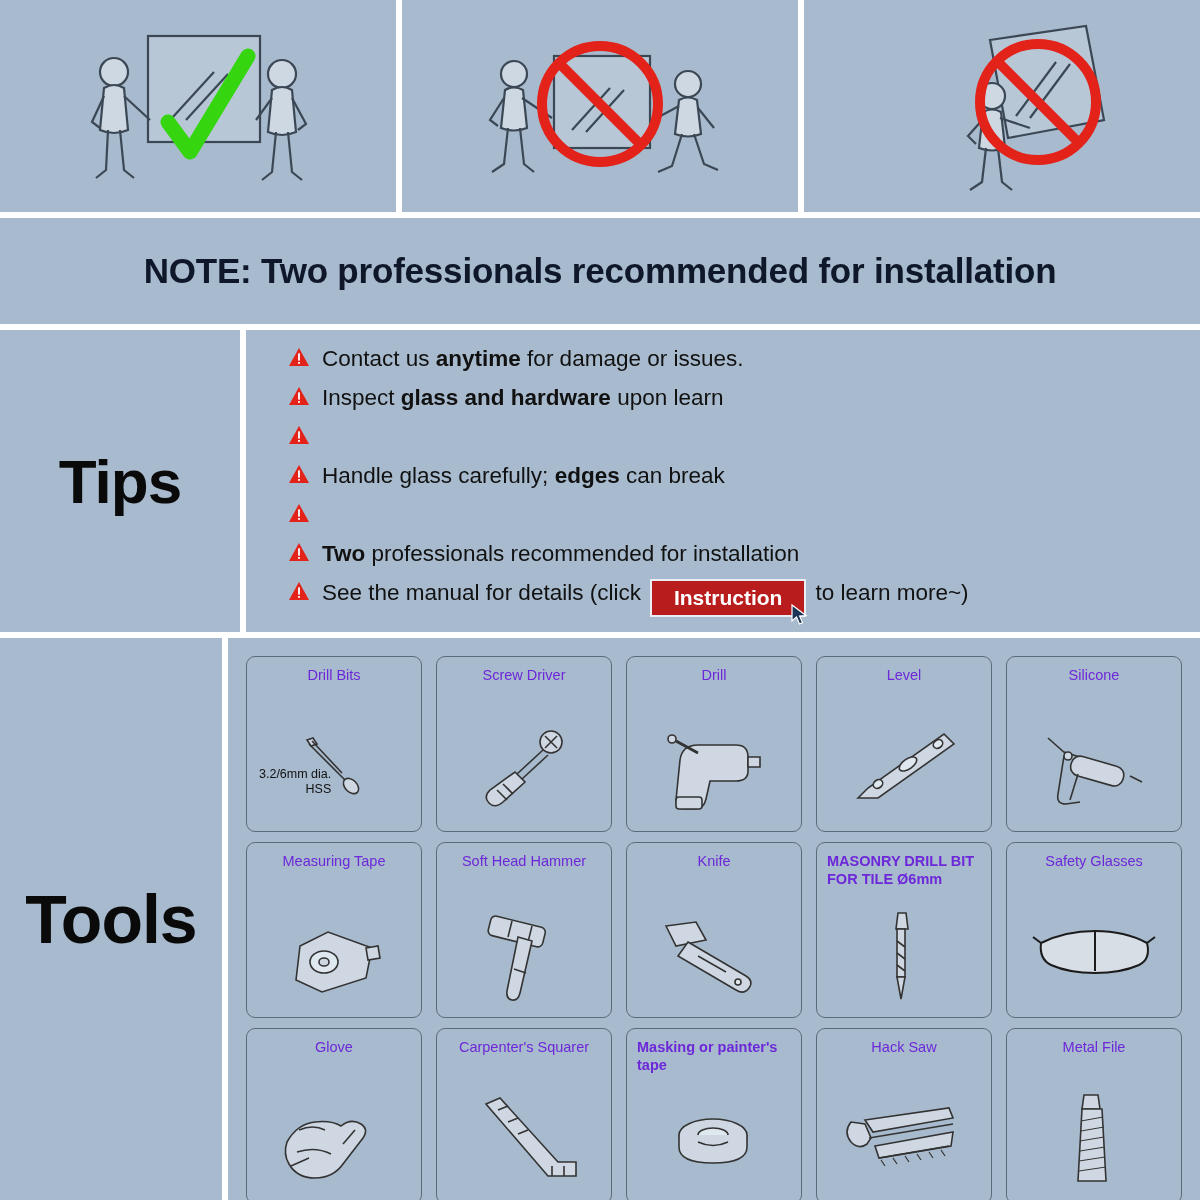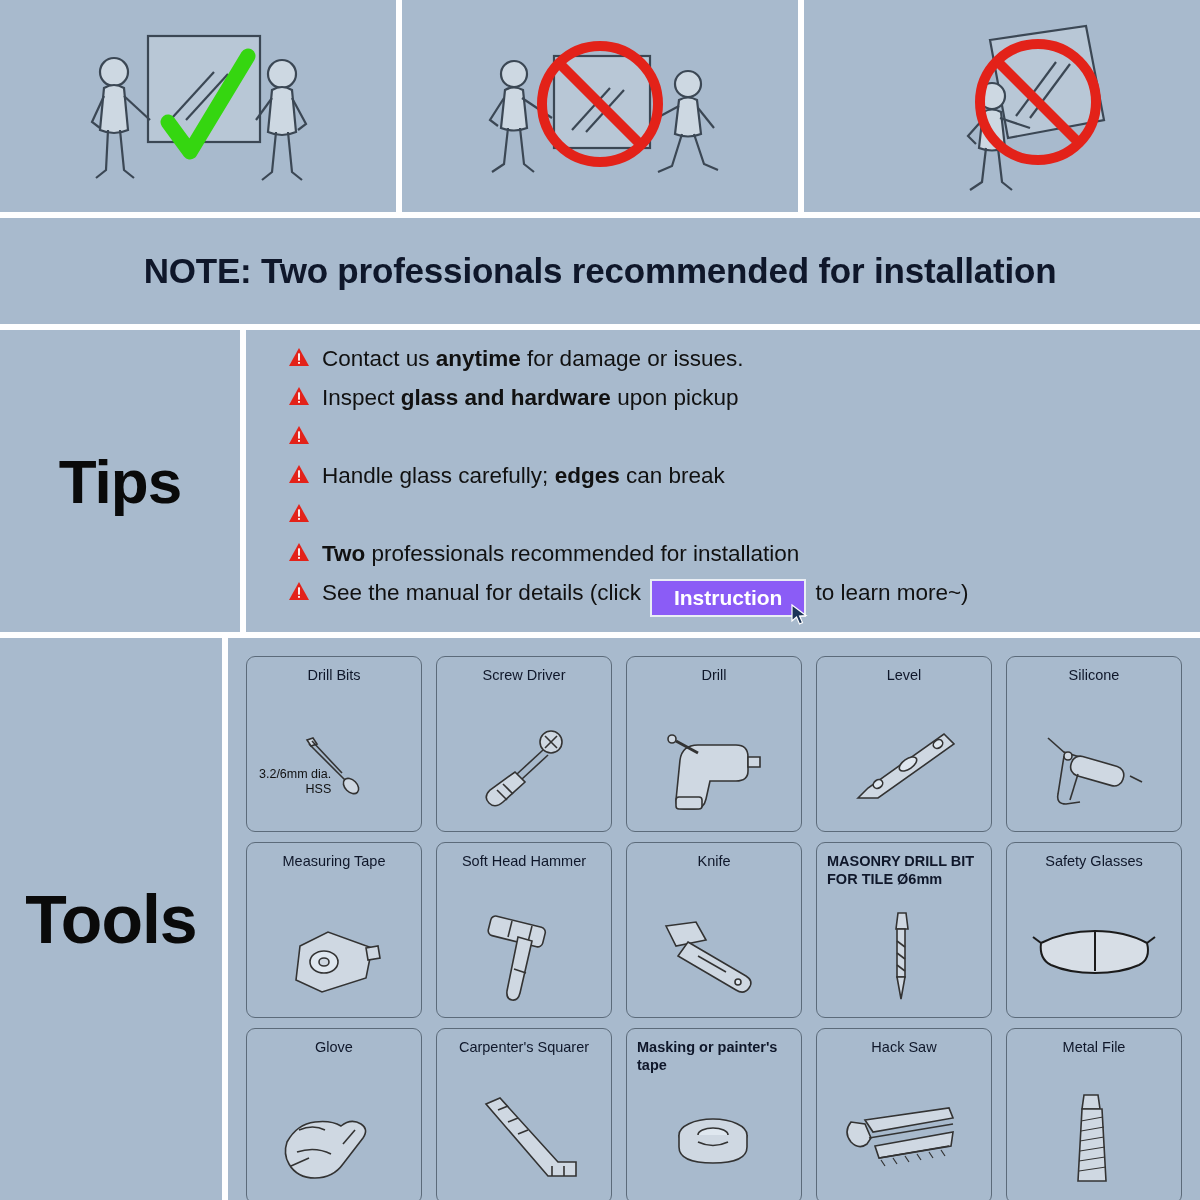--- a/index.html
+++ b/index.html
@@ -104,21 +104,21 @@
     margin-right: 12px;
     flex: 0 0 auto;
     position: relative;
     top: 1px;
   }
   .tip-text b { font-weight: bold; }
   .instruction-btn {
     display: inline-flex;
     align-items: center;
     justify-content: center;
-    background: #8b5cf6;
+    background: #b91c1c;
     color: #ffffff;
     font-weight: bold;
     font-size: 21px;
     padding: 5px 22px;
     margin: 0 9px;
     border: 2px solid #e9eef4;
     position: relative;
     top: -1px;
   }
   .cursor-ic {
@@ -171,21 +171,21 @@
     position: relative;
     box-sizing: border-box;
     overflow: hidden;
   }
   .tool-title {
     position: absolute;
     top: 9px;
     left: 10px;
     right: 10px;
     font-size: 14.5px;
-    color: #0f172a;
+    color: #6d28d9;
     line-height: 1.25;
     text-align: center;
   }
   .tool-title.left { text-align: left; font-weight: bold; }
   .tool-art {
     position: absolute;
     left: 0; right: 0; bottom: 6px;
     height: 112px;
     display: flex;
     align-items: center;
@@ -304,21 +304,21 @@
           </svg>
         <span class="tip-text"><span>Contact us </span><b>anytime</b><span> for damage or issues.</span></span>
       </div>
 
       <div class="tip-row">
         <svg class="warn-icon" viewBox="0 0 24 22">
             <polygon points="12,1 23,21 1,21" fill="#e32219"></polygon>
             <rect x="11" y="7" width="2" height="8" fill="#fff"></rect>
             <rect x="11" y="16.5" width="2" height="2" fill="#fff"></rect>
           </svg>
-        <span class="tip-text"><span>Inspect </span><b>glass and hardware</b><span> upon pickup</span></span>
+        <span class="tip-text"><span>Inspect </span><b>glass and hardware</b><span> upon learn</span></span>
       </div>
 
       <div class="tip-row">
         <svg class="warn-icon" viewBox="0 0 24 22">
             <polygon points="12,1 23,21 1,21" fill="#e32219"></polygon>
             <rect x="11" y="7" width="2" height="8" fill="#fff"></rect>
             <rect x="11" y="16.5" width="2" height="2" fill="#fff"></rect>
           </svg>
       </div>
 

